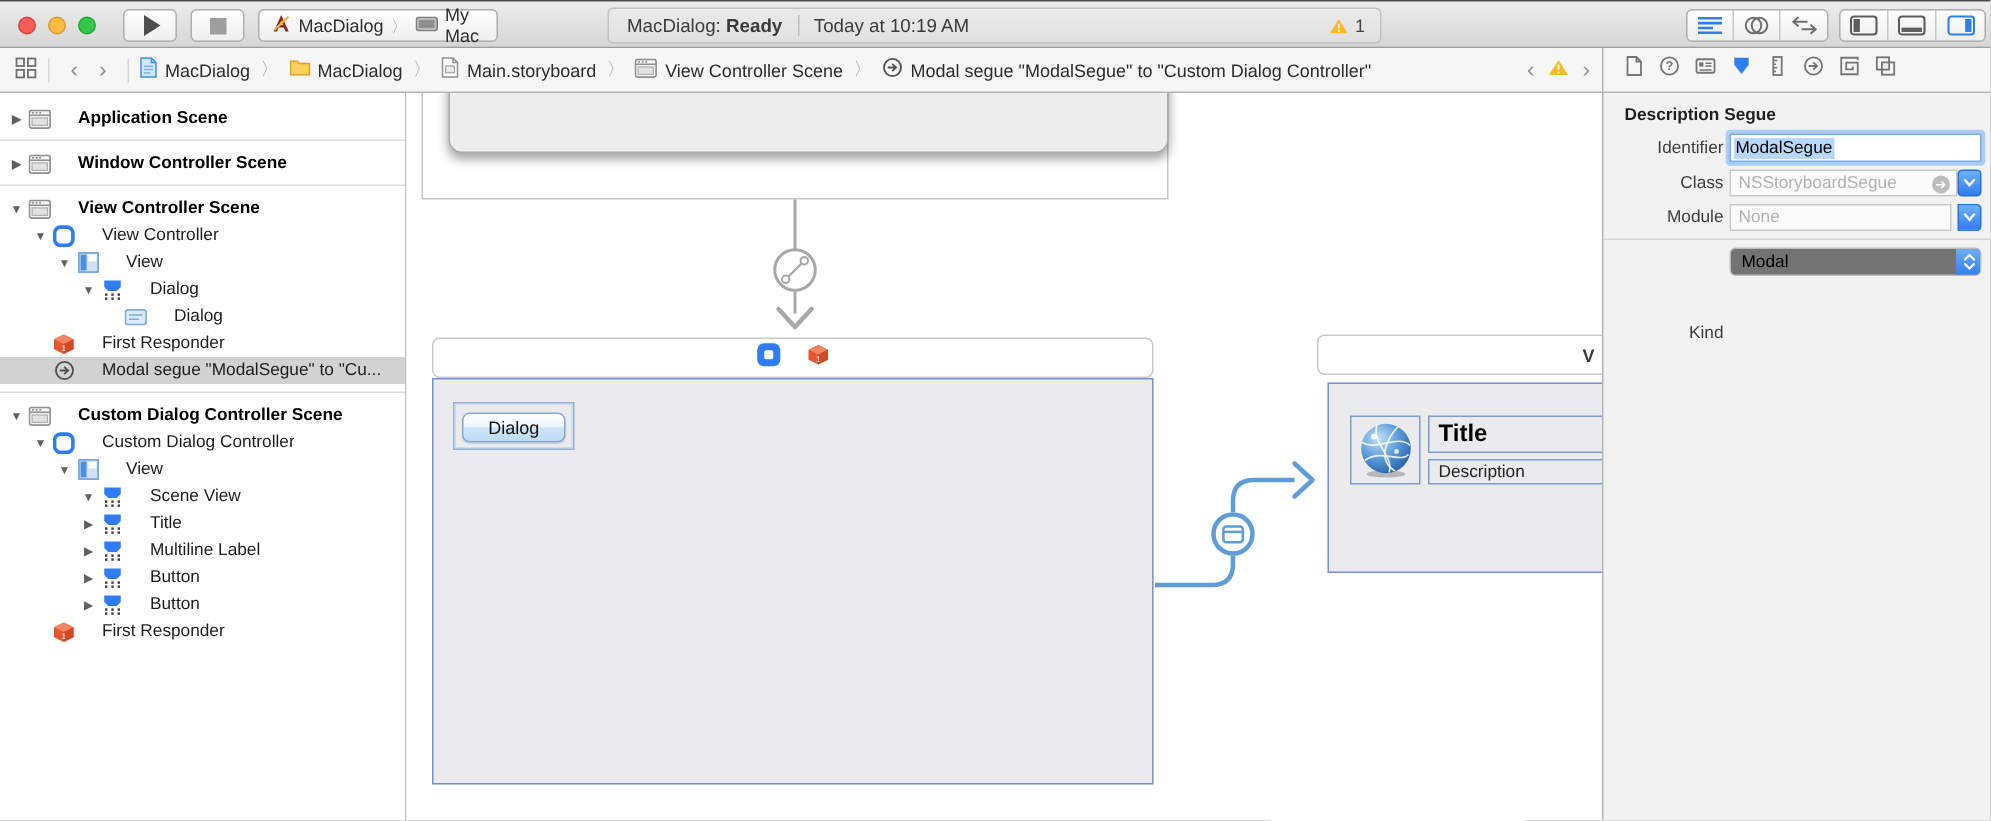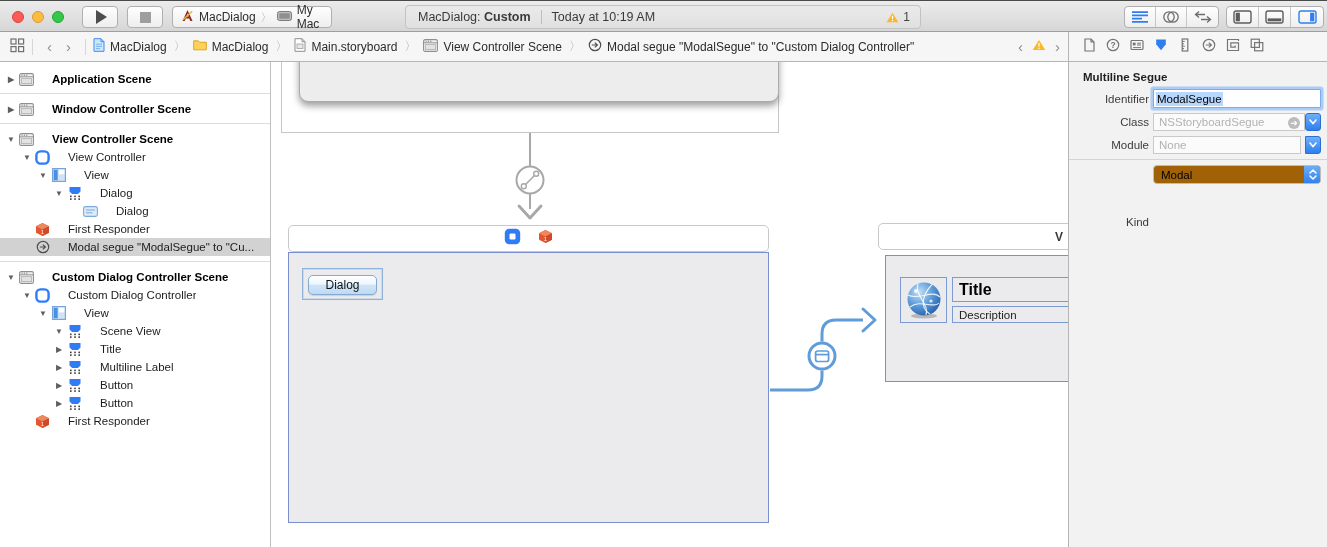--- a/index.html
+++ b/index.html
@@ -92,21 +92,21 @@
   .fld-gray { background:#fbfbfb; border:1px solid #c9c9c9; color:#b2b2b2; padding-left:5px; }
   .fld-class { left:84px; top:51px; width:152px; height:18px; position:absolute; }
   .fld-module { left:84px; top:74px; width:148px; height:18px; position:absolute; }
   .jump-circle { position:absolute; right:4px; top:2.5px; width:12px; height:12px; border-radius:50%;
     background:#bcbcbc; color:#fff; font-size:9px; line-height:12px; text-align:center; }
   .dd-btn { position:absolute; width:16px; height:18px; border-radius:3px;
     background:linear-gradient(#6fb0f9,#2e7ef0); border:1px solid #2a6fd4; display:flex; align-items:center; justify-content:center; }
   .dd-class { left:236px; top:51px; }
   .dd-module { left:236px; top:74px; border-radius:0 3px 3px 0; }
   .insp-sep { position:absolute; left:0; right:0; top:97px; height:1px; background:#d4d4d4; }
-  .kind-popup { left:84px; top:103px; width:168px; height:19px; background:#a16207; border:1px solid #bdbdbd;
+  .kind-popup { left:84px; top:103px; width:168px; height:19px; background:#737373; border:1px solid #bdbdbd;
     border-radius:4px; padding-left:7px; color:#000; position:absolute; overflow:hidden; }
   .kind-cap { position:absolute; right:-1px; top:-1px; width:17px; height:19px;
     background:linear-gradient(#6fb0f9,#2e7ef0); border-radius:0 4px 4px 0; display:flex; align-items:center; justify-content:center; }
 </style>
 </head>
 <body>
 
 <div class="app">
 
   <div class="titlebar">
@@ -133,21 +133,21 @@
       <span>
         <svg width="15" height="10" viewBox="0 0 15 10">
             <rect x="0.5" y="0.5" width="14" height="9" rx="2" fill="#bdbdbd" stroke="#7d7d7d"></rect>
             <rect x="2.3" y="2.3" width="10.4" height="5.4" fill="#8f8f8f"></rect>
           </svg>
       </span>
       <span>My Mac</span>
     </div>
 
     <div class="status">
-      <span>MacDialog:</span>&nbsp;<b>Custom</b>
+      <span>MacDialog:</span>&nbsp;<b>Ready</b>
       <span class="vdiv"></span>
       <span>Today at 10:19 AM</span>
       <span class="warn-group">
         <svg width="13" height="11" viewBox="0 0 13 11">
             <path d="M6.5 0.8 L12.4 10.2 H0.6 Z" fill="#fdb827"></path>
             <rect x="5.9" y="3.7" width="1.2" height="3.3" fill="#fff"></rect>
             <rect x="5.9" y="8" width="1.2" height="1.2" fill="#fff"></rect>
           </svg>
         <span>1</span>
       </span>
@@ -643,21 +643,21 @@
         <circle cx="551" cy="294" r="13" fill="#fff" stroke-width="3"></circle>
         <rect x="544.6" y="289" width="13" height="10.5" rx="2" stroke-width="1.7"></rect>
         <line x1="544.6" y1="292.6" x2="557.6" y2="292.6" stroke-width="1.7"></line>
         <path d="M551 279.5 L551 272 Q551 258 565 258 L592 258" stroke-width="3"></path>
         <path d="M592 247 L604 258 L592 269" stroke-width="3" stroke-linecap="round" stroke-linejoin="round"></path>
       </g>
     </svg>
   </div>
 
   <div class="inspector">
-    <div class="insp-title">Multiline Segue</div>
+    <div class="insp-title">Description Segue</div>
 
     <div class="fld-label" style="top:31px;">Identifier</div>
     <div class="fld fld-id">
         <span class="sel-text">ModalSegue</span>
       </div>
 
     <div class="fld-label" style="top:54px;">Class</div>
     <div class="fld fld-gray fld-class">
       <span>NSStoryboardSegue</span>
       <span class="jump-circle">➔</span>

